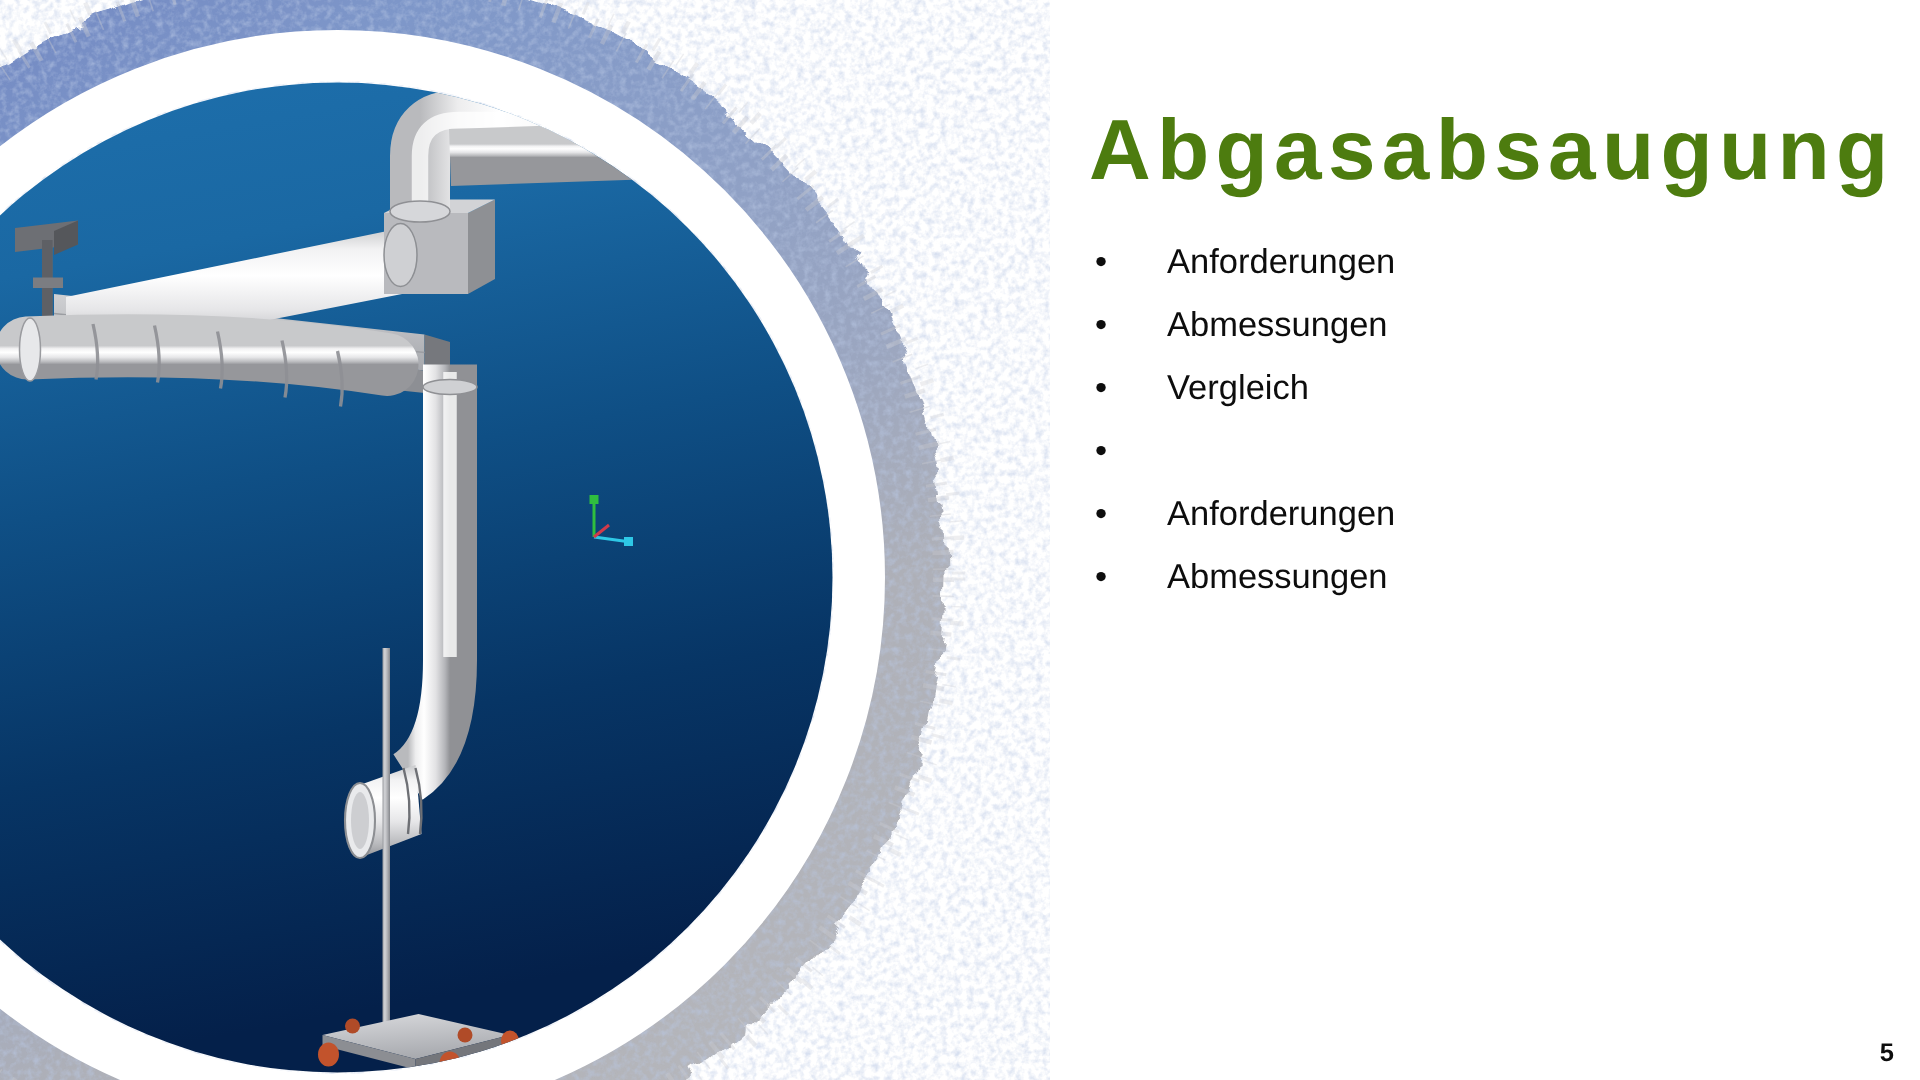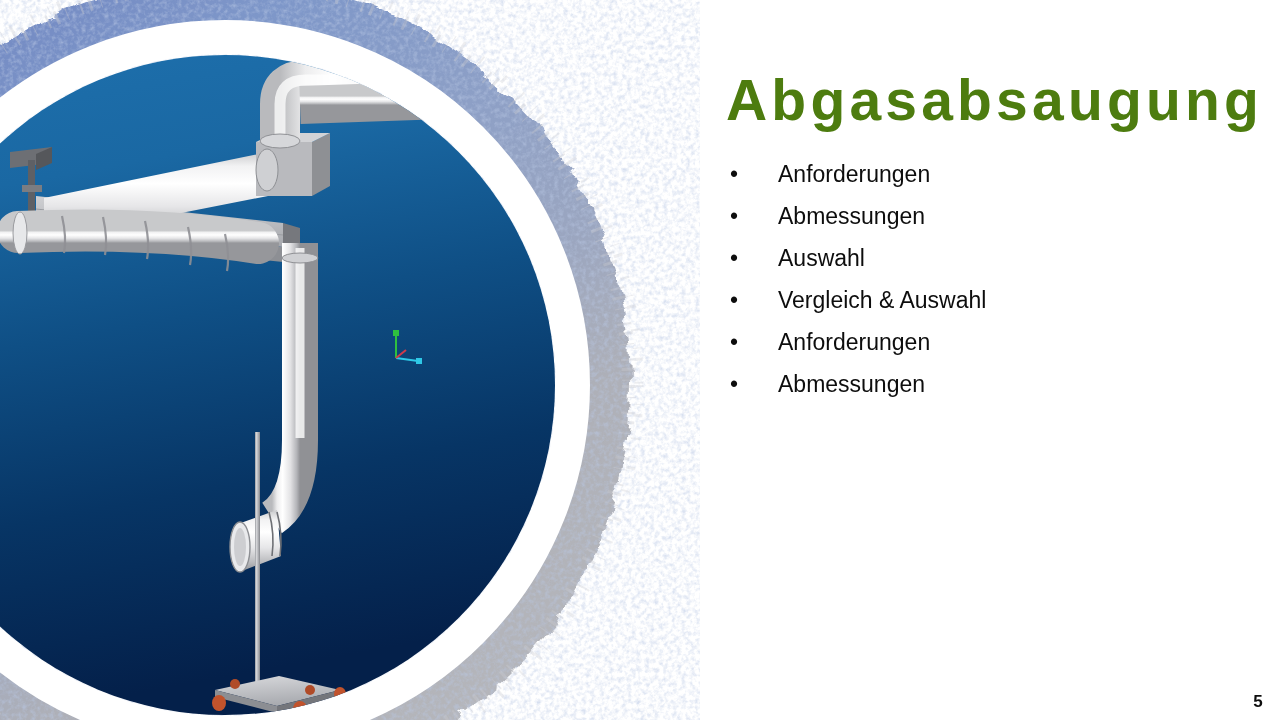--- a/index.html
+++ b/index.html
@@ -242,25 +242,24 @@
       <li class="bullet">
         <span class="dot">•</span>
         <span>Anforderungen</span>
       </li>
       <li class="bullet">
         <span class="dot">•</span>
         <span>Abmessungen</span>
       </li>
       <li class="bullet">
         <span class="dot">•</span>
-        <span>Auswahl</span>
-      </li>
-      <li class="bullet">
-        <span class="dot">•</span>
-        <span>Vergleich &amp; Auswahl</span>
+        <span>Vergleich</span>
+      </li>
+      <li class="bullet">
+        <span class="dot">•</span>
       </li>
       <li class="bullet">
         <span class="dot">•</span>
         <span>Anforderungen</span>
       </li>
       <li class="bullet">
         <span class="dot">•</span>
         <span>Abmessungen</span>
       </li>
     </ul>

